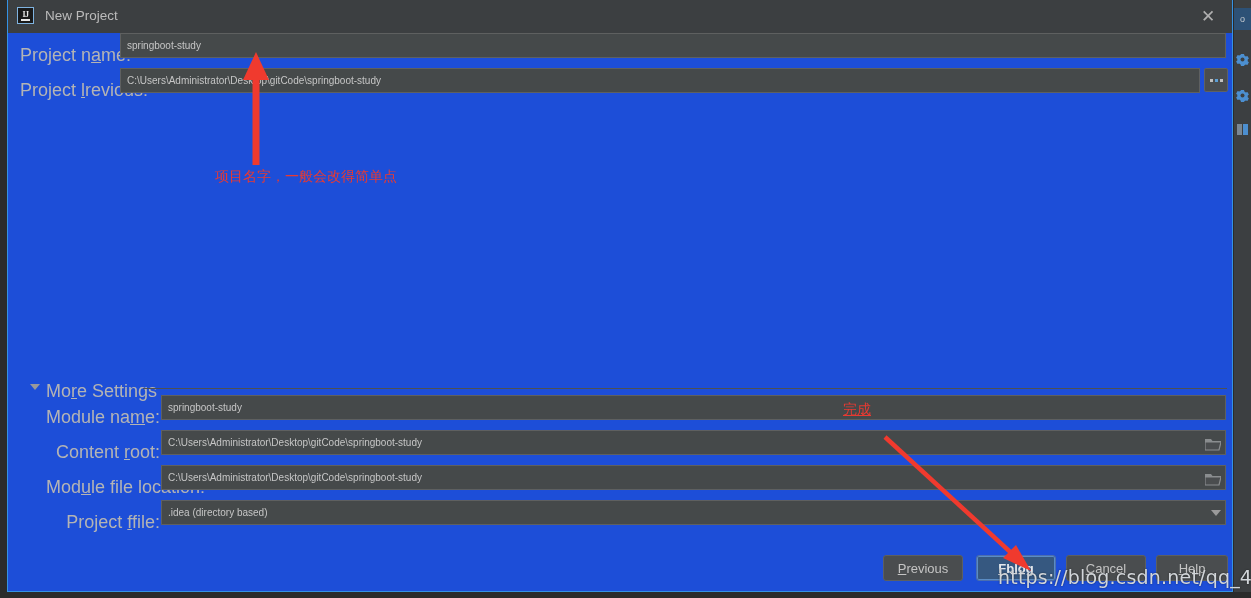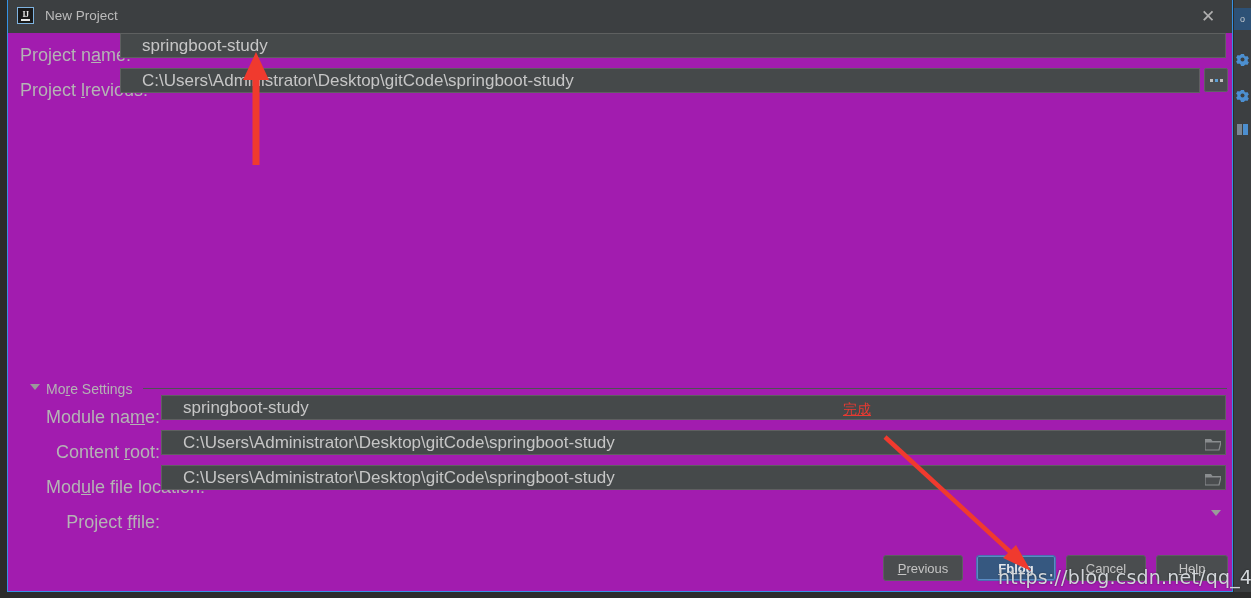--- a/index.html
+++ b/index.html
@@ -21,21 +21,21 @@
     background: #2D5176; color: #C7CCD1; font-size: 9px;
     display: flex; align-items: center; justify-content: center;
   }
   .strip-icon {
     position: absolute; left: 1236px; width: 13px; height: 13px;
   }
 
   
   .dialog {
     position: absolute; left: 7px; top: 0px; width: 1226px; height: 592px;
-    background: #a21caf;
+    background: #1d4ed8;
     border: 1px solid #3592E4;
     border-top: none;
   }
   .titlebar {
     position: relative; height: 33px; width: 100%;
     background: #3C3F41;
     display: flex; align-items: center;
   }
   .ij-icon {
     position: absolute; left: 9px; top: 7px; width: 17px; height: 17px;
@@ -62,23 +62,23 @@
   .lbl {
     position: absolute; color: #B4B4B4; font-size: 18px;
     white-space: nowrap; text-align: right;
   }
   .mn { text-decoration: underline; text-underline-offset: 1px; }
 
   .field {
     position: absolute;
     background: #45494A;
     border: 1px solid #5E6060;
-    color: #C6C6C6; font-size: 17px;
+    color: #C6C6C6; font-size: 10px;
     display: flex; align-items: center;
-    padding-left: 21px;
+    padding-left: 6px;
     overflow: hidden; white-space: nowrap;
   }
 
   .btn-ellipsis {
     position: absolute; width: 24px; height: 24px;
     background: #4A4D4F; border: 1px solid #5E6163; border-radius: 2px;
     display: flex; align-items: center; justify-content: center;
   }
   .dot { width:3px; height:3px; background:#C0C0C0; margin:0 1px; display:inline-block;}
   .dot.b { background:#5C9FD6; }
@@ -97,21 +97,21 @@
   
   .ms-tri {
     position: absolute; left: 22px; top: 384px;
     width: 0; height: 0;
     border-left: 5px solid transparent;
     border-right: 5px solid transparent;
     border-top: 6px solid #9A9A9A;
   }
   .ms-label {
     position: absolute; left: 38px; top: 381px;
-    color: #B4B4B4; font-size: 14px;
+    color: #B4B4B4; font-size: 18px;
   }
   .ms-line {
     position: absolute; left: 135px; top: 388px; width: 1084px; height: 1px;
     background: #4E5153;
   }
 
   
   .btn {
     position: absolute; height: 26px;
     background: #4A4D4F; border: 1px solid #5C5F61; border-radius: 3px;
@@ -216,20 +216,21 @@
     <div class="lbl" style="left:38px; top:477px; width:114px;"><span>Mod</span><span class="mn">u</span><span>le file location:</span></div>
     <div class="field" style="left:153px; top:465px; width:1065px; height:25px;">C:\Users\Administrator\Desktop\gitCode\springboot-study</div>
     <div class="folder-ico" style="left:1197px; top:472px;">
       <svg width="16" height="13" viewBox="0 0 16 13">
           <path d="M0 1h6l1.5 2H16v2H0z" fill="#8A8D8F"></path>
           <path d="M0 4h16l-2 8H0z" fill="#4A4D4F" stroke="#8A8D8F" stroke-width="1.2"></path>
         </svg>
     </div>
 
     <div class="lbl" style="left:38px; top:512px; width:114px;"><span>Project </span><span class="mn">f</span><span>file:</span></div>
+    <div class="field" style="left:153px; top:500px; width:1065px; height:25px;">.idea (directory based)</div>
     <div class="caret-down" style="left:1203px; top:510px;"></div>
 
     <div class="btn" style="left:875px; top:555px; width:80px;">
         <span></span>
         <span class="mn">P</span>
         <span>revious</span>
       </div>
     <div class="btn primary" style="left:968px; top:555px; width:80px;">
         <span></span>
         <span class="mn">F</span>
@@ -254,17 +255,18 @@
       <line x1="256" y1="165" x2="256" y2="72" stroke="#F03A2E" stroke-width="7"></line>
       <polygon points="256,52 243,80 269,80" fill="#F03A2E"></polygon>
     </g>
 
     <g>
       <line x1="885" y1="437" x2="1018" y2="559" stroke="#F03A2E" stroke-width="4.5"></line>
       <polygon points="1031,571 1003,558 1016,545" fill="#F03A2E"></polygon>
     </g>
   </svg>
 
+  <div class="anno" style="left:215px; top:168px;">项目名字，一般会改得简单点</div>
   <div class="anno" style="left:843px; top:401px;text-decoration:underline;">完成</div>
 
   <div class="watermark">https://blog.csdn.net/qq_45142744</div>
 
 </div>
 
 </body></html>

